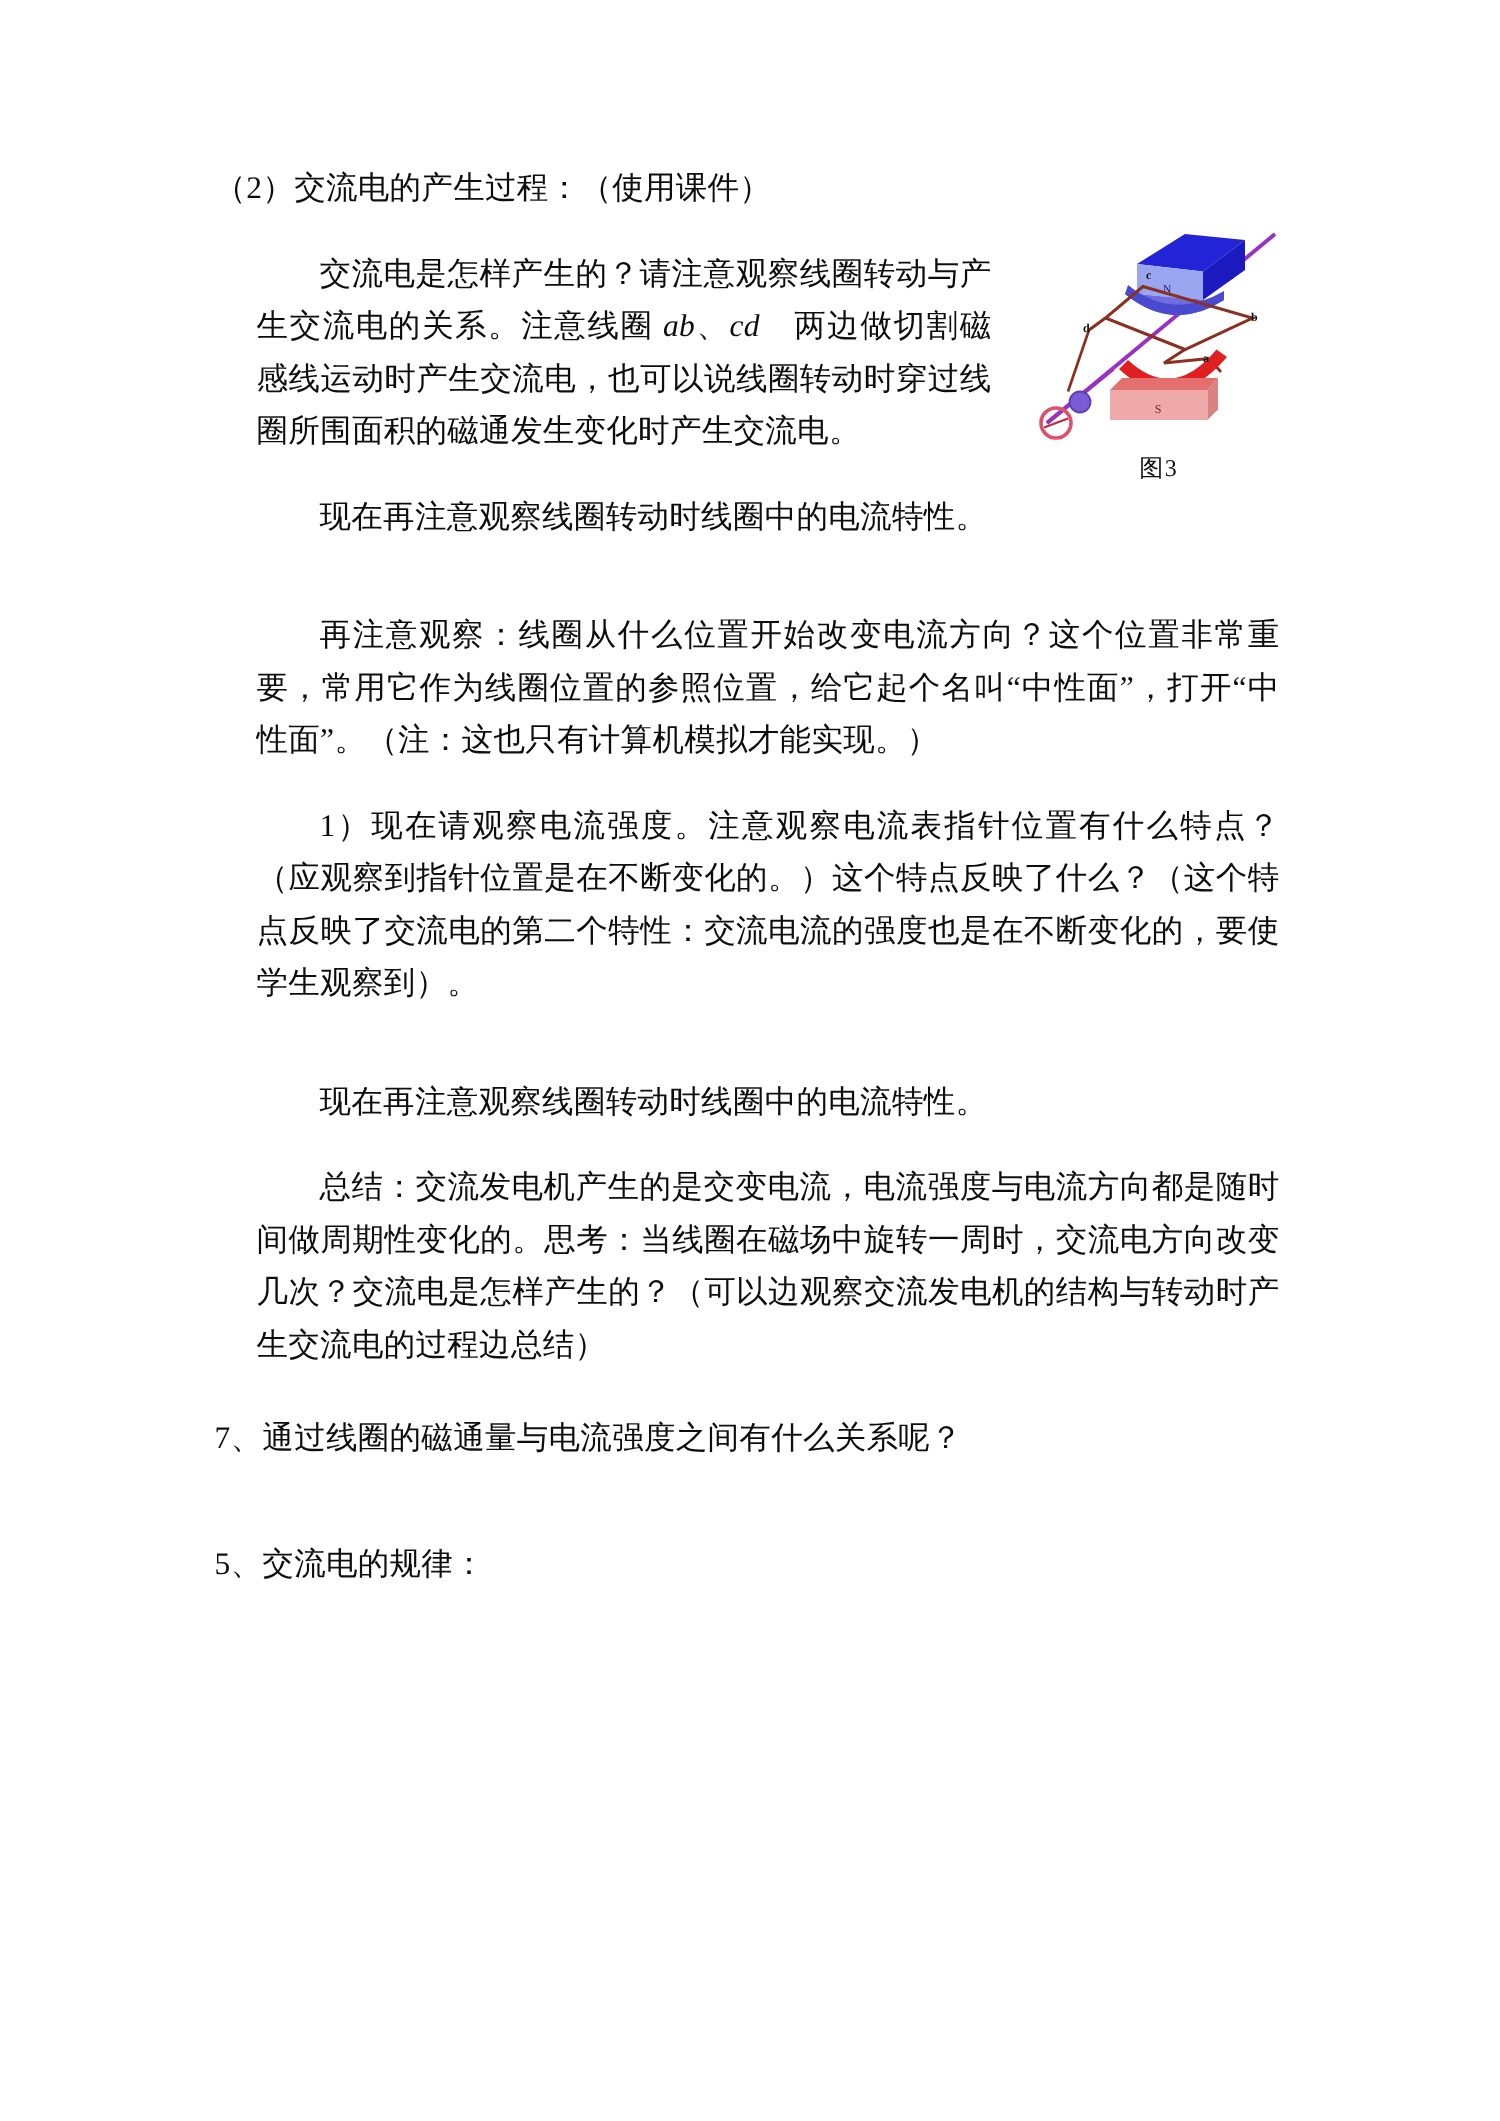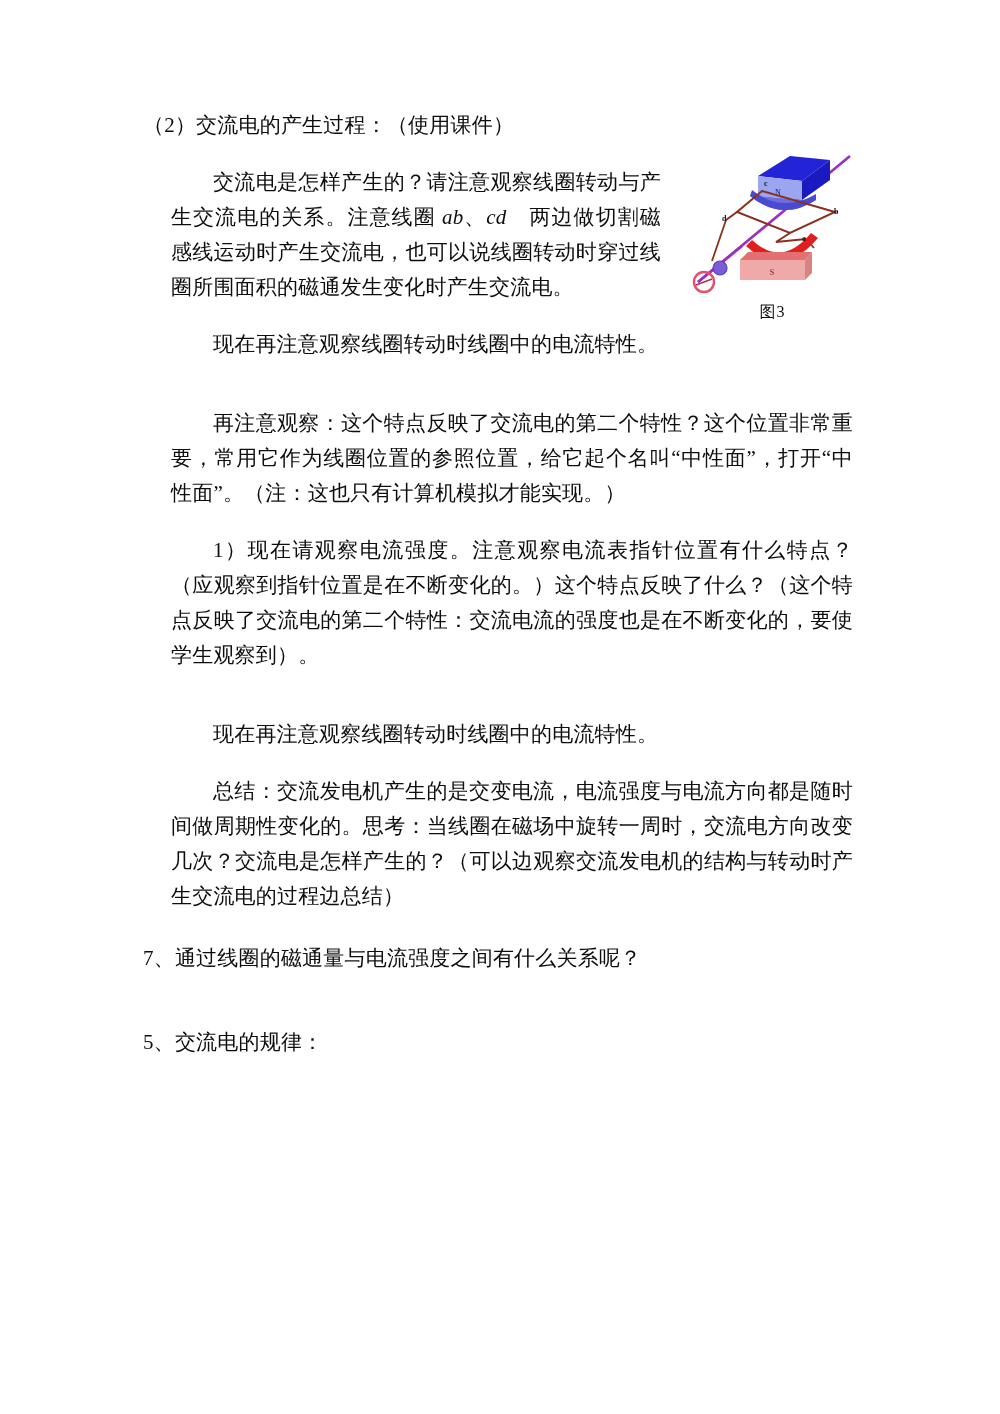--- a/index.html
+++ b/index.html
@@ -100,21 +100,21 @@
 
     <div class="gap-m"></div>
 
     <p class="p indent2">现在再注意观察线圈转动时线圈中的电流特性。</p>
 
     <div class="gap-m"></div>
 
 
     <div class="gap-m"></div>
 
-    <p class="p indent2">再注意观察：这个特点反映了交流电的第二个特性？这个位置非常重要，常用它作为线圈位置的参照位置，给它起个名叫“中性面”，打开“中性面”。（注：这也只有计算机模拟才能实现。）</p>
+    <p class="p indent2">再注意观察：线圈从什么位置开始改变电流方向？这个位置非常重要，常用它作为线圈位置的参照位置，给它起个名叫“中性面”，打开“中性面”。（注：这也只有计算机模拟才能实现。）</p>
 
     <div class="gap-m"></div>
 
     <p class="p indent2">1）现在请观察电流强度。注意观察电流表指针位置有什么特点？（应观察到指针位置是在不断变化的。）这个特点反映了什么？（这个特点反映了交流电的第二个特性：交流电流的强度也是在不断变化的，要使学生观察到）。</p>
 
     <div class="gap-m"></div>
 
 
     <div class="gap-m"></div>
 

